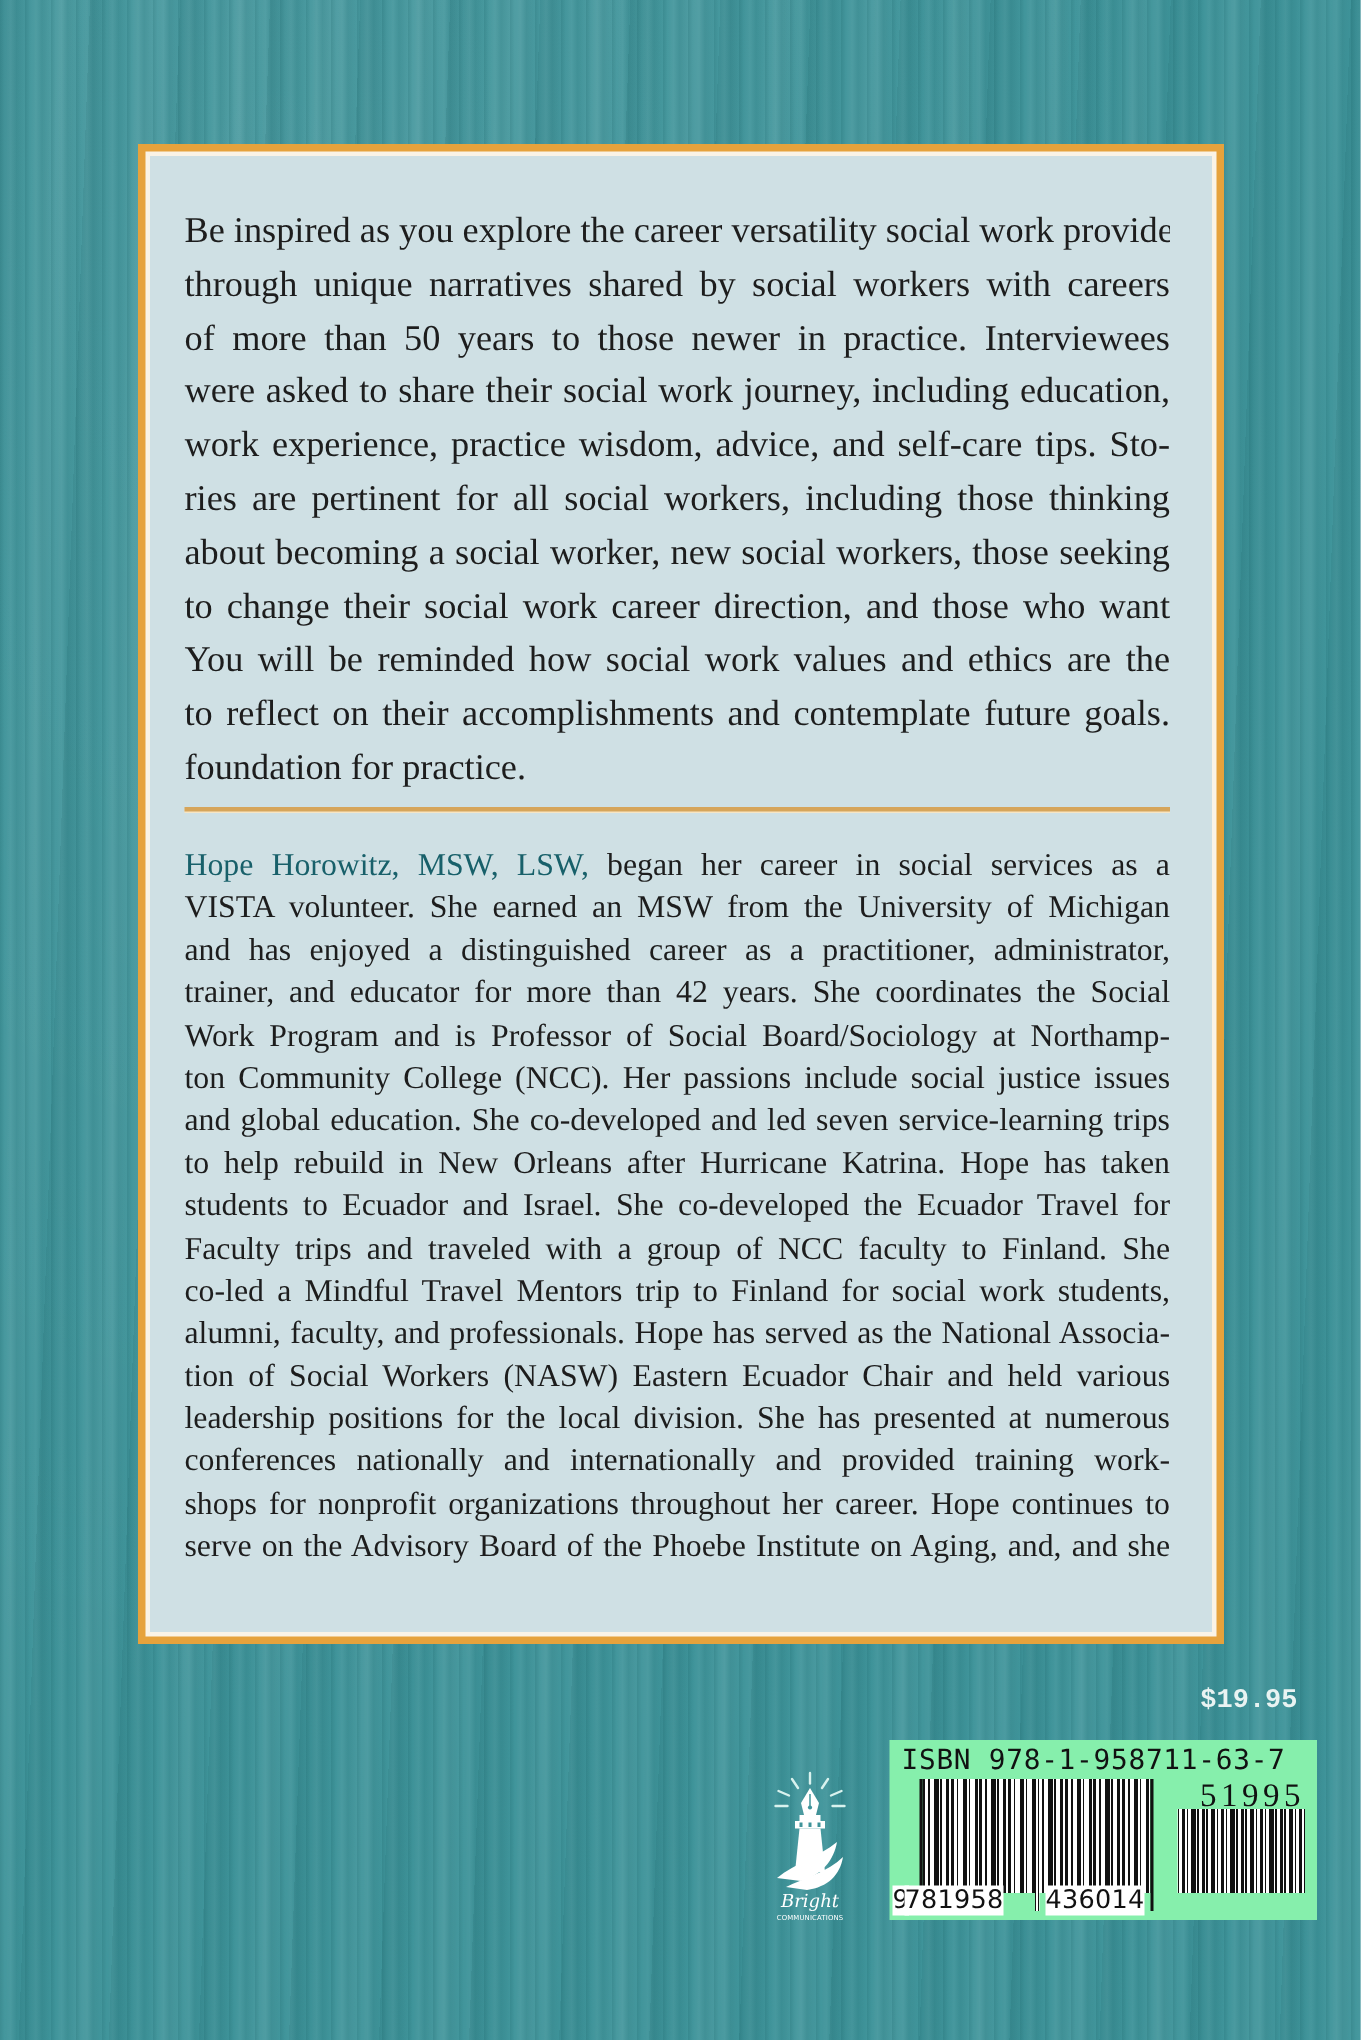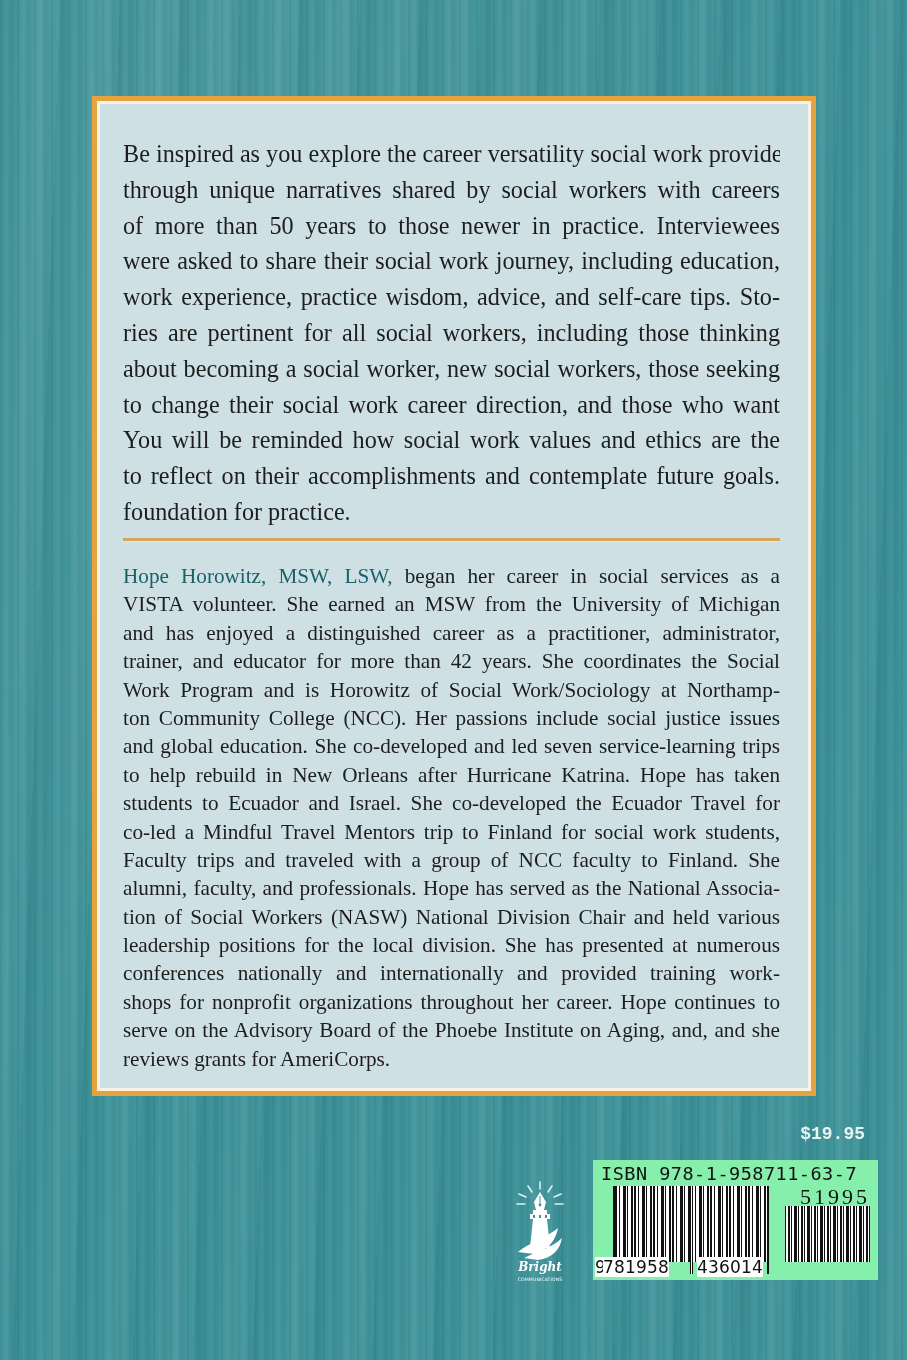--- a/index.html
+++ b/index.html
@@ -82,21 +82,21 @@
   }
   .ean-digits span { background: #fff; }
   .ean-first { position: absolute; left: 0px; }
   .ean-left { position: absolute; left: 8px; letter-spacing: 0.2px; }
   .ean-right { position: absolute; left: 102px; letter-spacing: 0.2px; }
   .logo {
     position: absolute; left: 504px; top: 1180px; width: 72px; height: 112px;
   }
   .logo-name {
     position: absolute; left: 0; width: 72px; top: 80px; text-align: center;
-    font-family: "DejaVu Serif", serif; font-style: italic; font-weight: bold;
+    font-family: "DejaVu Serif", serif; font-style: italic; font-weight: normal;
     font-size: 12px; color: #ffffff;
   }
   .logo-sub {
     position: absolute; left: 0; width: 72px; top: 97px; text-align: center;
     font-family: "DejaVu Sans", sans-serif; font-size: 4.6px; color: #ffffff; letter-spacing: 0.1px;
   }
 </style>
 </head>
 <body>
 
@@ -118,34 +118,33 @@
         <span class="line last">foundation for practice.</span>
       </div>
 
       <div class="divider"></div>
 
       <div class="text-block bio">
         <span class="line"><span class="author-name">Hope Horowitz, MSW, LSW,</span><span> began her career in social services as a</span></span>
         <span class="line">VISTA volunteer. She earned an MSW from the University of Michigan</span>
         <span class="line">and has enjoyed a distinguished career as a practitioner, administrator,</span>
         <span class="line">trainer, and educator for more than 42 years. She coordinates the Social</span>
-        <span class="line">Work Program and is Horowitz of Social Work/Sociology at Northamp-</span>
+        <span class="line">Work Program and is Professor of Social Board/Sociology at Northamp-</span>
         <span class="line">ton Community College (NCC). Her passions include social justice issues</span>
         <span class="line">and global education. She co-developed and led seven service-learning trips</span>
         <span class="line">to help rebuild in New Orleans after Hurricane Katrina. Hope has taken</span>
         <span class="line">students to Ecuador and Israel. She co-developed the Ecuador Travel for</span>
+        <span class="line">Faculty trips and traveled with a group of NCC faculty to Finland. She</span>
         <span class="line">co-led a Mindful Travel Mentors trip to Finland for social work students,</span>
-        <span class="line">Faculty trips and traveled with a group of NCC faculty to Finland. She</span>
         <span class="line">alumni, faculty, and professionals. Hope has served as the National Associa-</span>
-        <span class="line">tion of Social Workers (NASW) National Division Chair and held various</span>
+        <span class="line">tion of Social Workers (NASW) Eastern Ecuador Chair and held various</span>
         <span class="line">leadership positions for the local division. She has presented at numerous</span>
         <span class="line">conferences nationally and internationally and provided training work-</span>
         <span class="line">shops for nonprofit organizations throughout her career. Hope continues to</span>
         <span class="line">serve on the Advisory Board of the Phoebe Institute on Aging, and, and she</span>
-        <span class="line last">reviews grants for AmeriCorps.</span>
       </div>
 
     </div>
   </div>
 </div>
 
 <div class="price">$19.95</div>
 
 <div class="logo">
   <svg width="72" height="82" viewBox="0 0 72 82">

